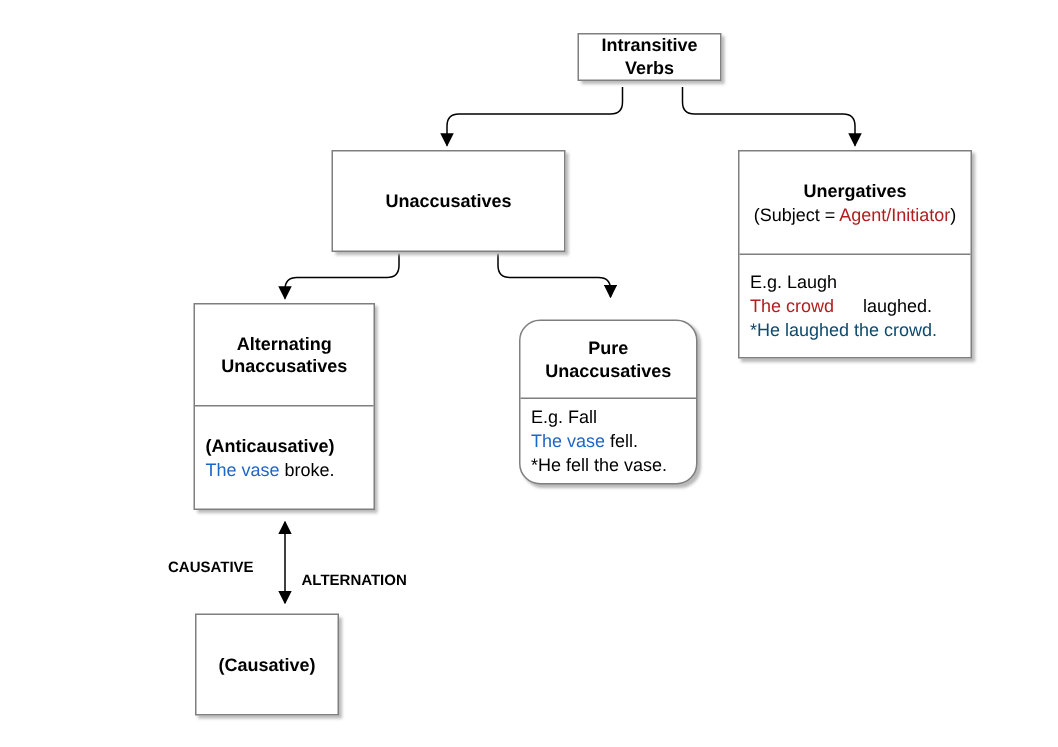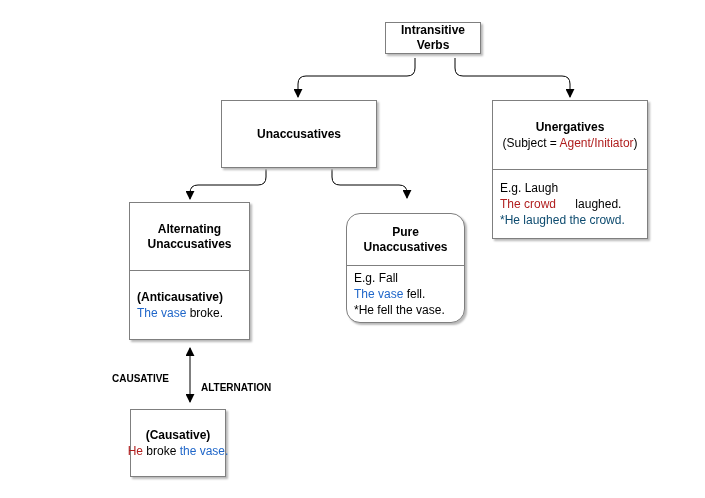--- a/index.html
+++ b/index.html
@@ -100,21 +100,18 @@
       </div>
     <div class="sect bottom">
         <div class="tline"><span style="color: rgb(0, 0, 0);">E.g. Fall</span></div>
         <div class="tline"><span style="color: rgb(31, 102, 201);">The vase</span><span style="color: rgb(0, 0, 0);"> fell.</span></div>
         <div class="tline"><span style="color: rgb(0, 0, 0);">*He fell the vase.</span></div>
       </div>
   </div>
 
   <div class="box center" style="left:130px;top:409px;width:96px;height:68px;">
     <div class="headline">(Causative)</div>
-    <div class="centered-ex">
-        <div class="tline"><span style="color: rgb(176, 30, 30);">He</span><span style="color: rgb(0, 0, 0);"> broke </span><span style="color: rgb(31, 102, 201);">the vase.</span></div>
-      </div>
   </div>
 
   <div class="alt-label" style="left:112px;top:373px;">CAUSATIVE</div>
   <div class="alt-label" style="left:201px;top:361px;margin-top:21px;">ALTERNATION</div>
 
 </div>
 
 </body></html>

